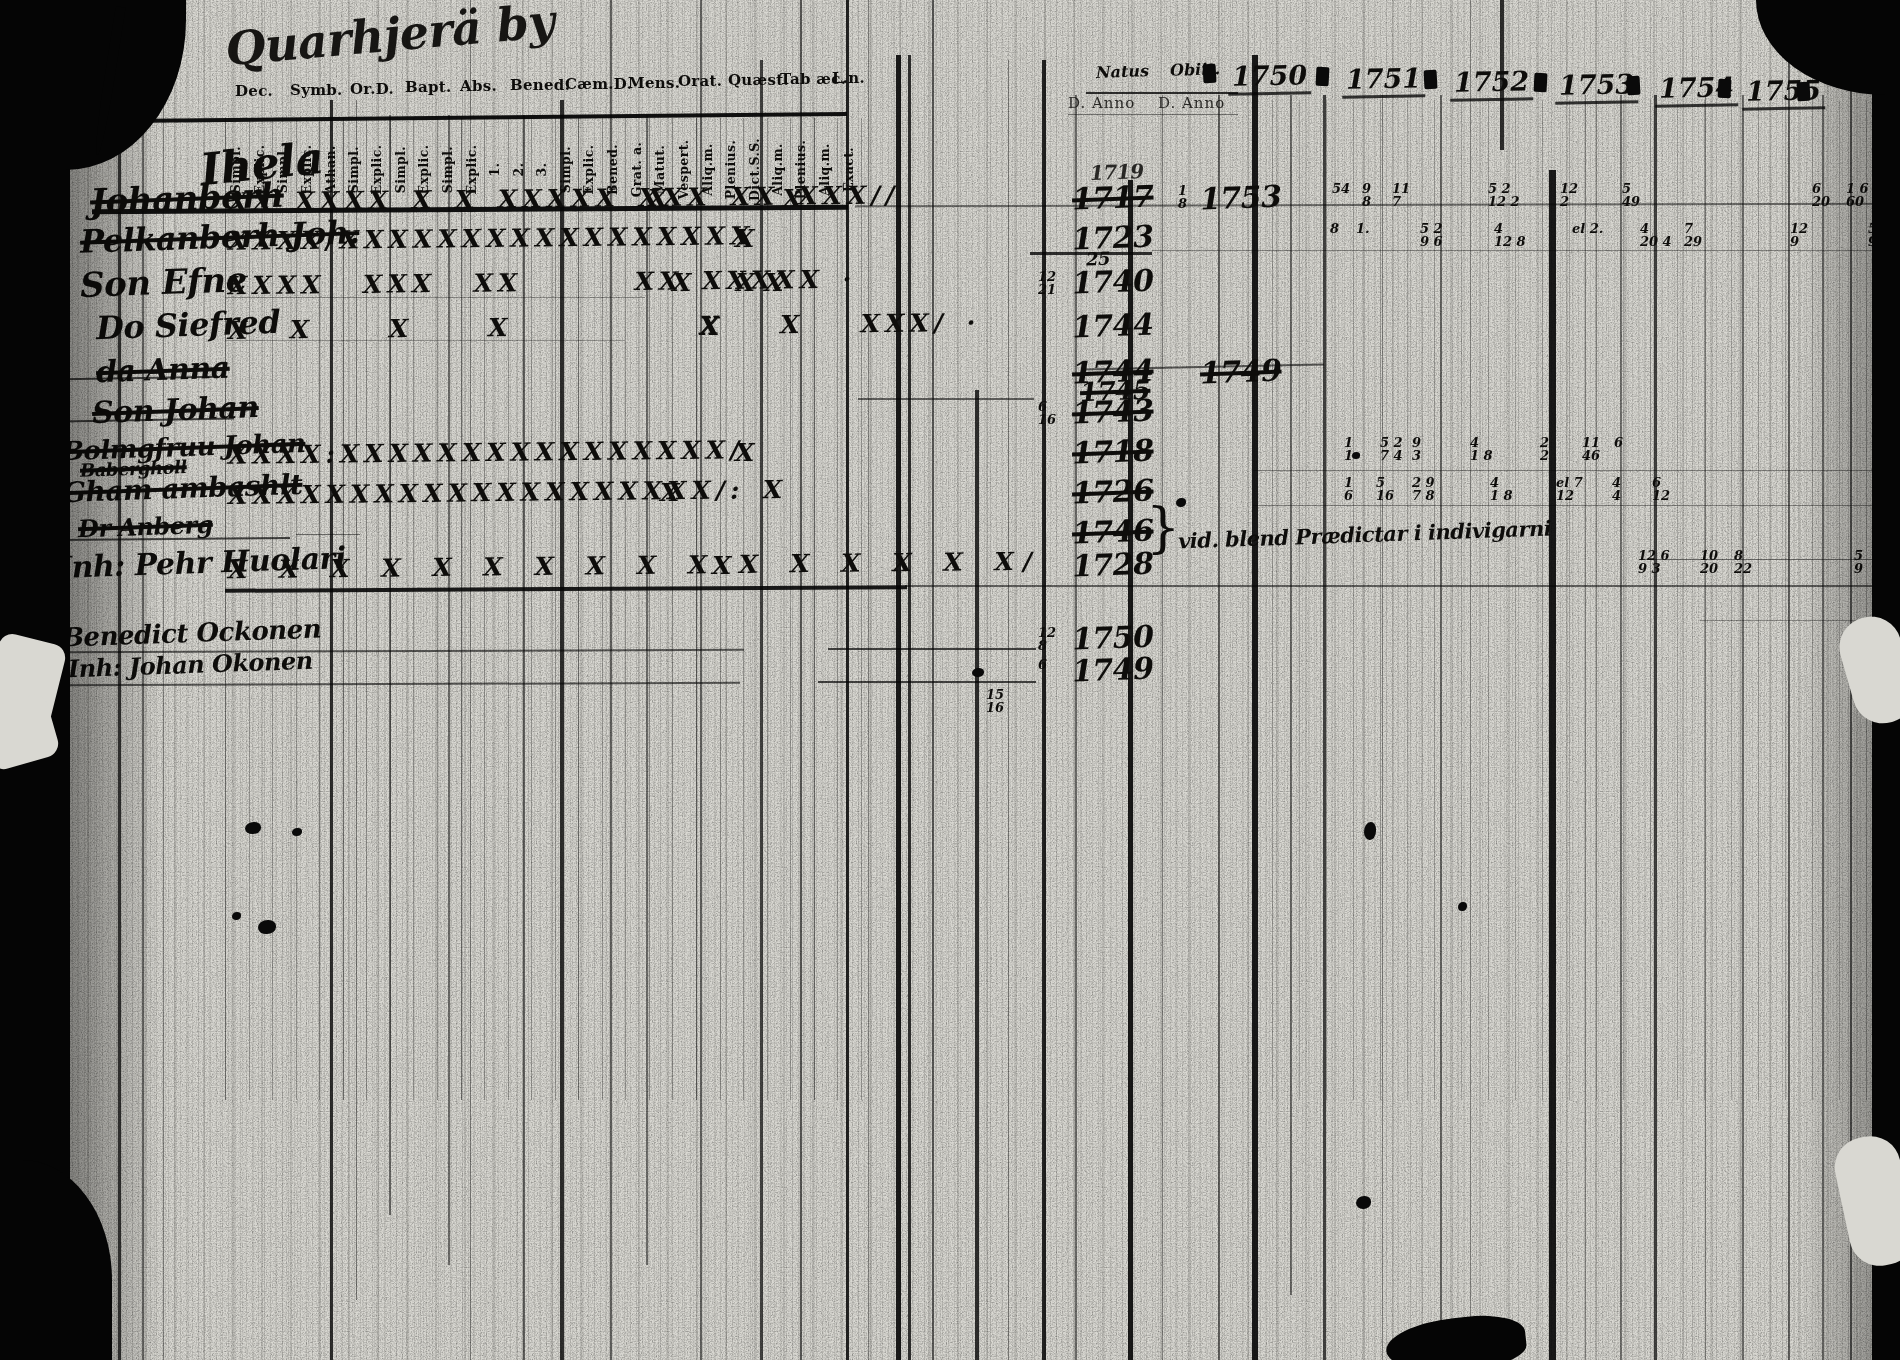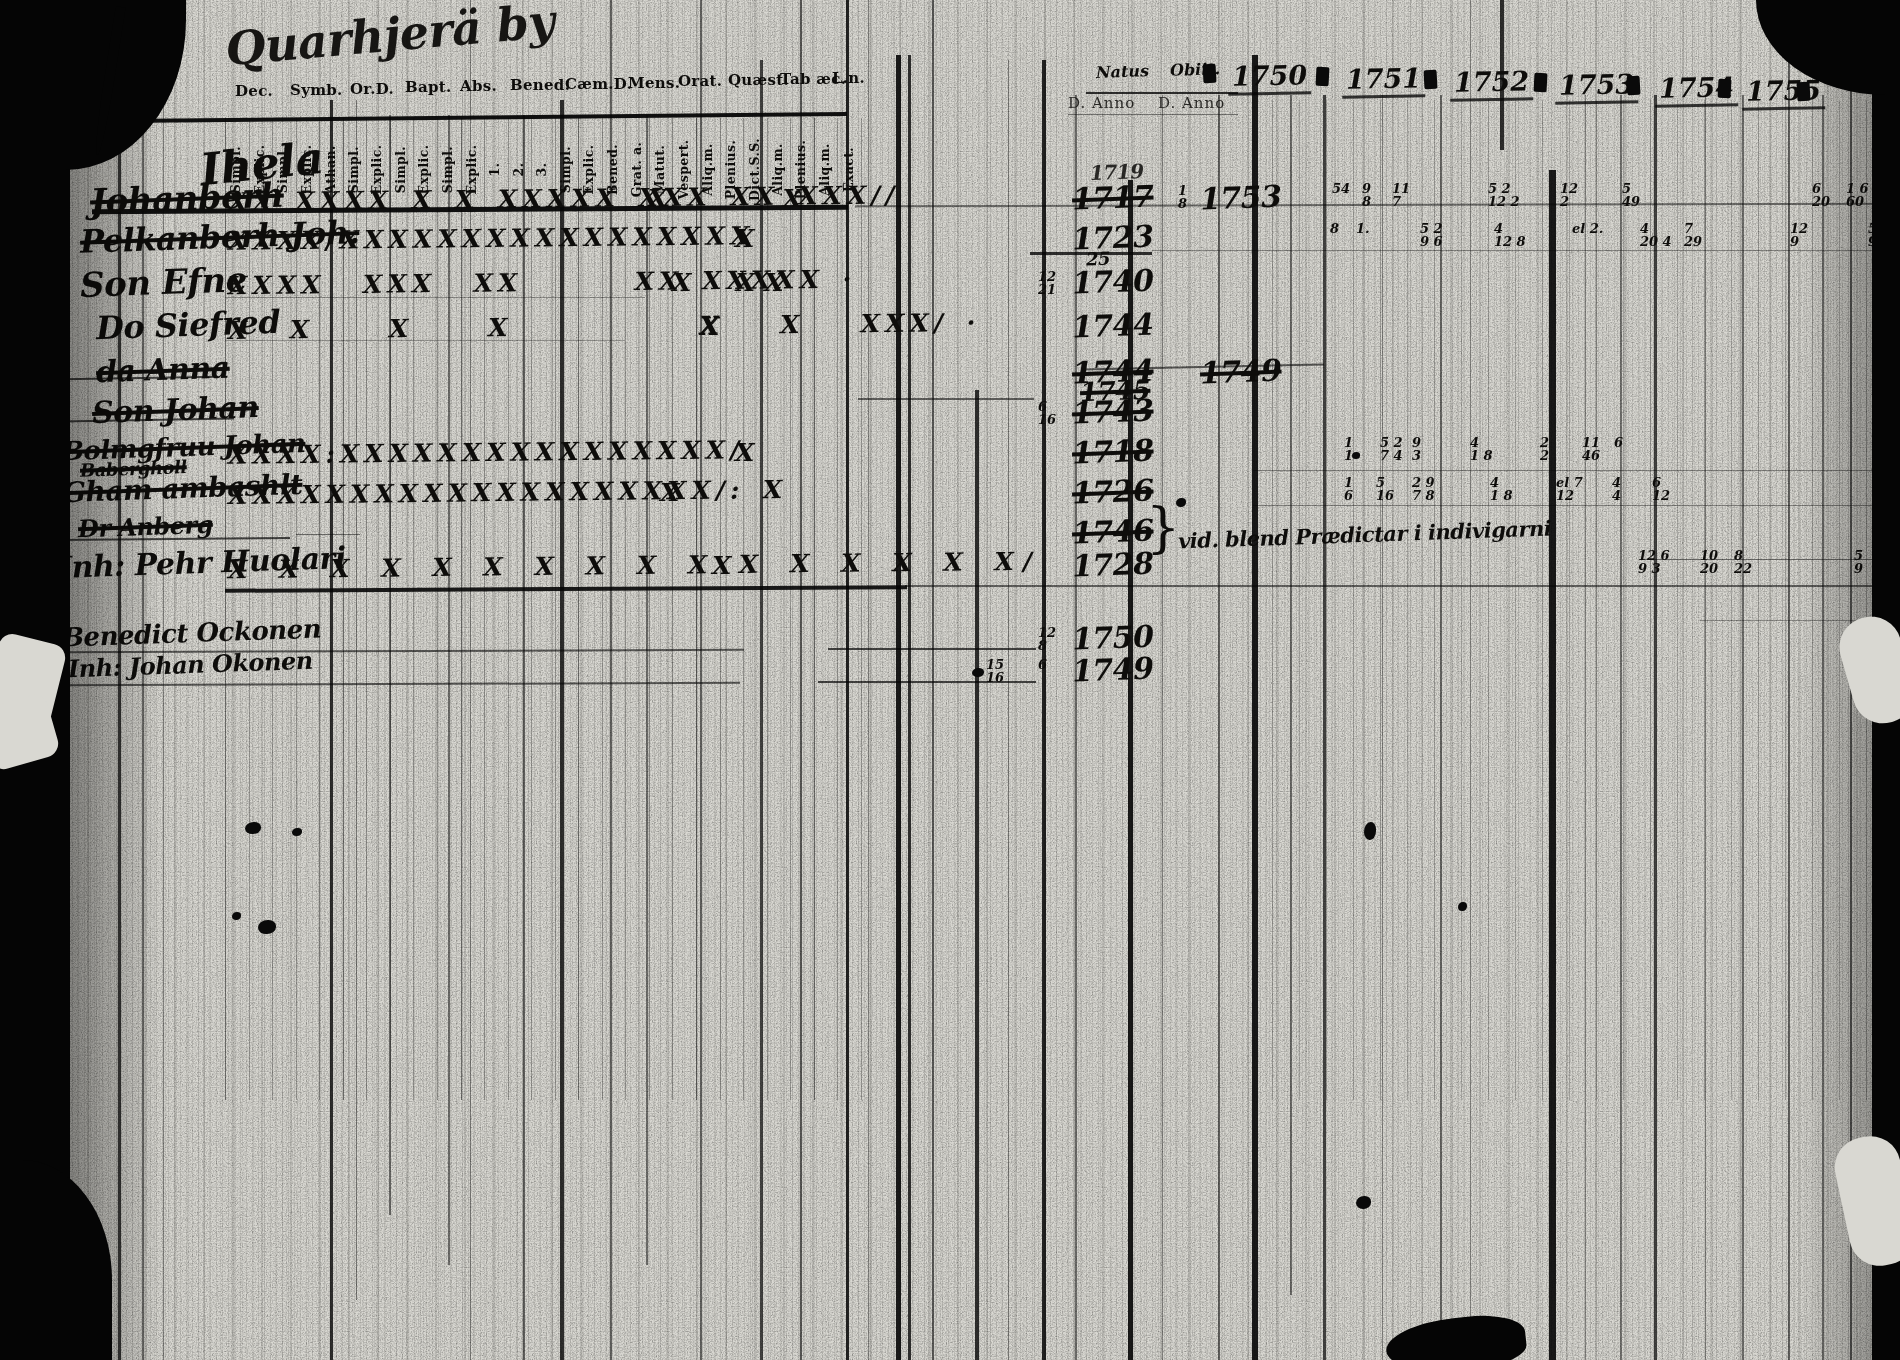--- a/index.html
+++ b/index.html
@@ -383,21 +383,21 @@
       <div>
         <div class="txt script" style="left: 62px; top: 618px; font-size: 26px;">Benedict Ockonen</div>
         <div class="frac" style="left: 1038px; top: 626px;">
           <div>12</div>
           <div>8</div>
         </div>
         <div class="txt script" style="left: 1072px; top: 620px; font-size: 30px;">1750</div>
       </div>
       <div>
         <div class="txt script" style="left: 68px; top: 650px; font-size: 24px;">Inh: Johan Okonen</div>
-        <div class="frac" style="left: 986px; top: 658px; text-align: right;">
+        <div class="frac" style="left: 986px; top: 688px; text-align: right;">
           <div>15</div>
           <div>16</div>
         </div>
         <div class="frac" style="left: 1038px; top: 658px;">
           <div>6</div>
           <div></div>
         </div>
         <div class="txt script" style="left: 1072px; top: 652px; font-size: 30px;">1749</div>
       </div>
     </div>

